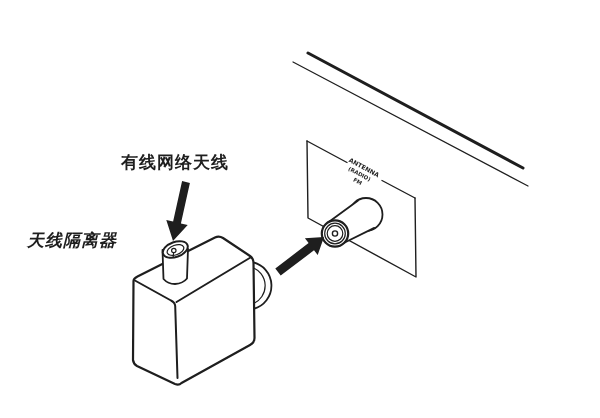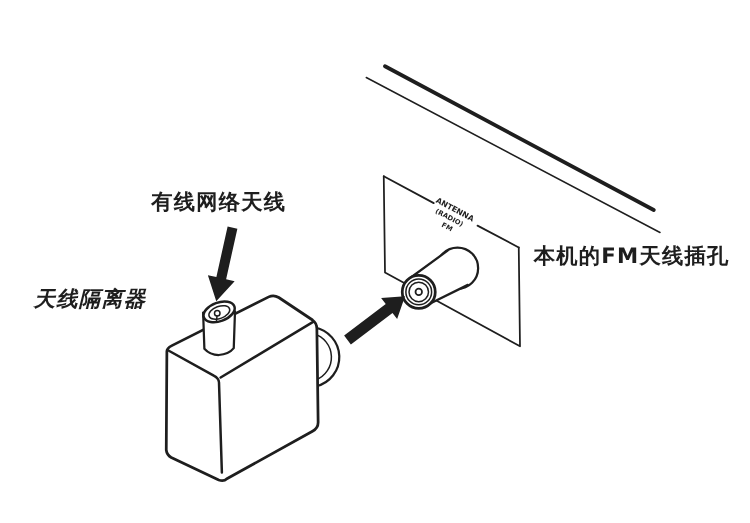--- a/index.html
+++ b/index.html
@@ -84,14 +84,13 @@
         <line x1="173.6" y1="252.7" x2="173.2" y2="257" class="ln-thin"></line>
       </g>
     </g>
 
     <polygon points="189.9,182.9 180.9,223.4 187.7,224.9 173,241 166.3,220.1 173.1,221.6 182.1,181.1" class="solid"></polygon>
     <polygon points="280.7,275.6 314.0,250.3 317.7,255.1 324,237 304.9,238.3 308.6,243.1 275.3,268.4" class="solid"></polygon>
   </svg>
 
   <div class="cjk-label" id="label-wired">有线网络天线</div>
   <div class="cjk-label" id="label-isol">天线隔离器</div>
-  <div class="cjk-label" id="label-fmjack">本机的FM天线插孔</div>
 </div>
 
 </body></html>

